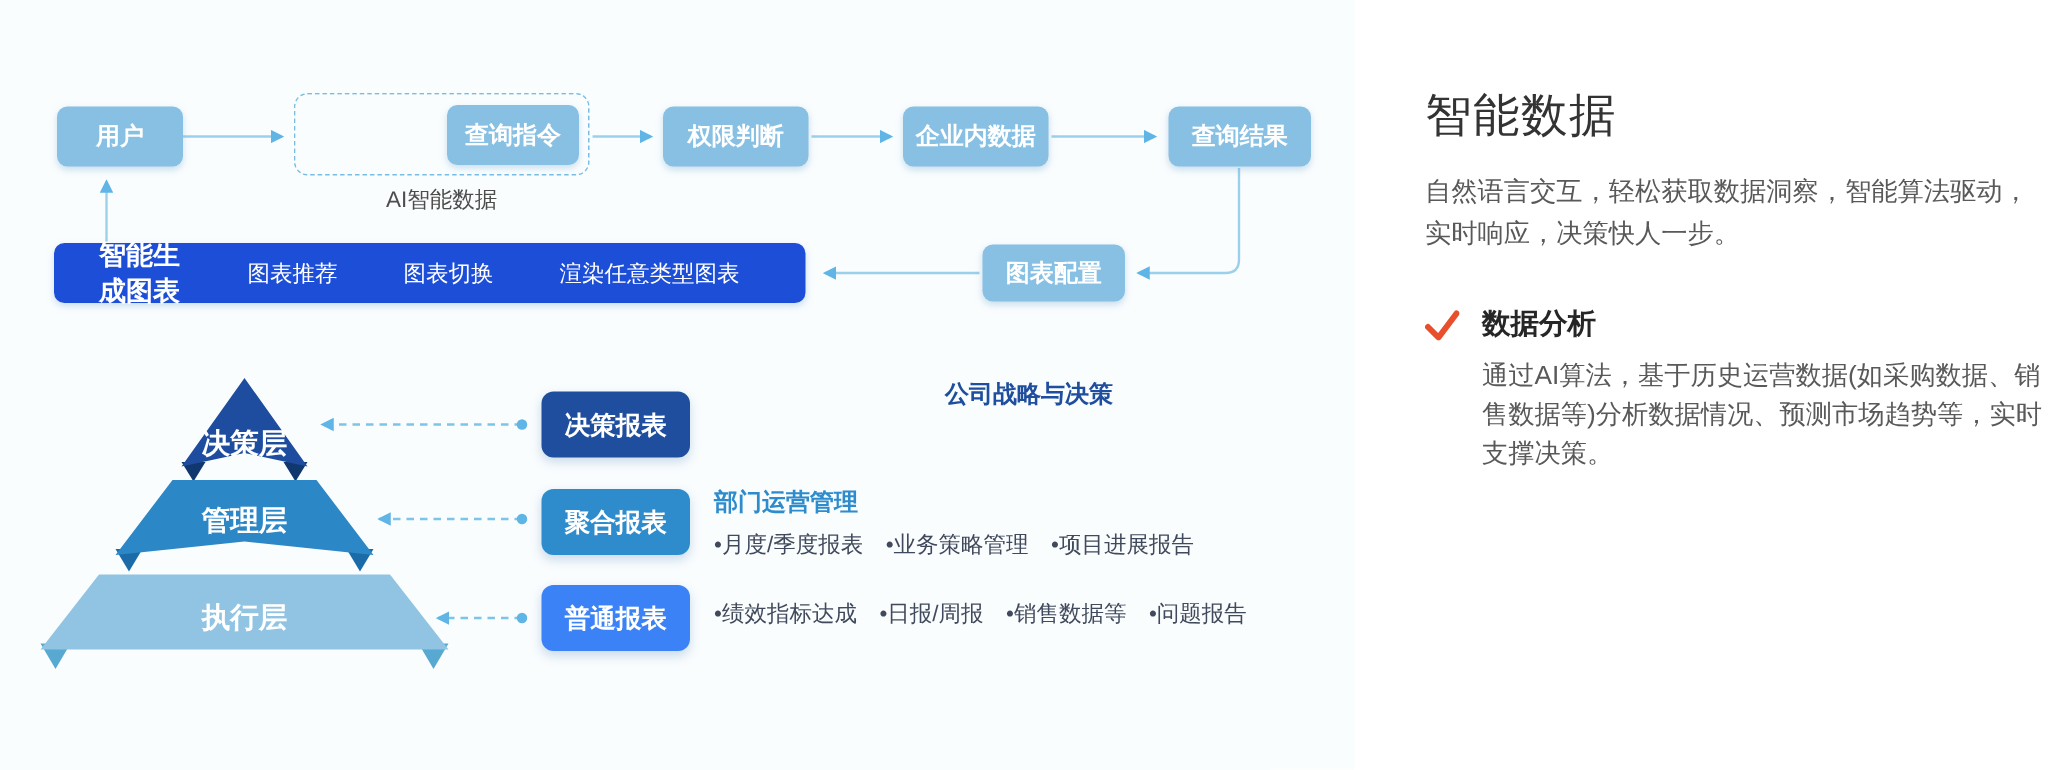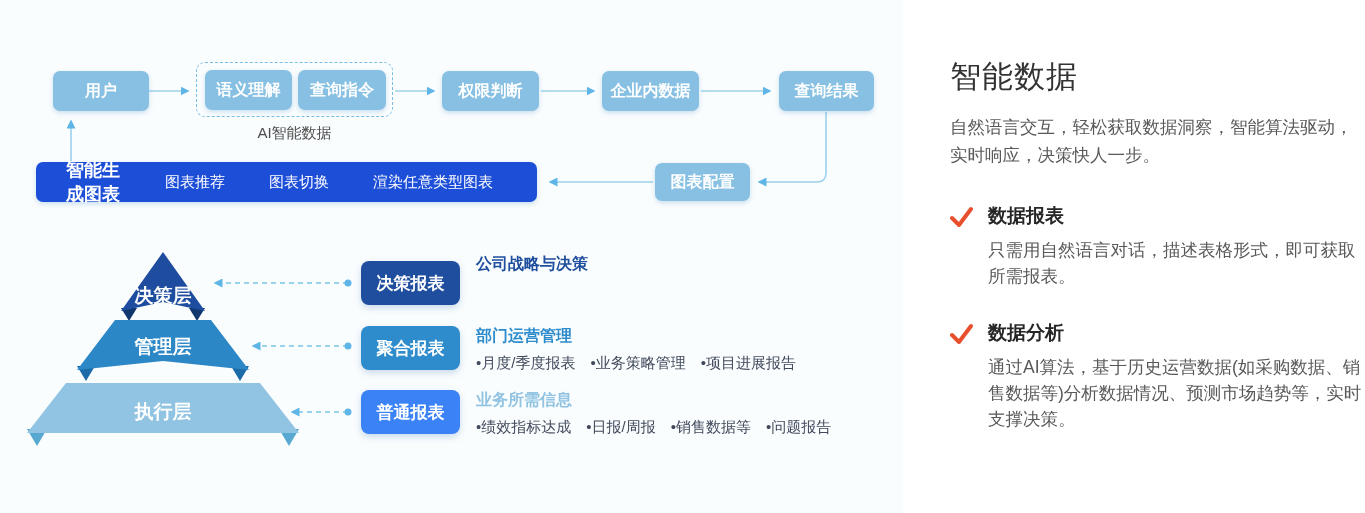--- a/index.html
+++ b/index.html
@@ -96,72 +96,61 @@
         <polygon points="163,252 205,311 163,302 121,311" fill="#1e4da0"></polygon>
         <polygon points="115,320 211,320 249,370 163,361 77,370" fill="#2c87c6"></polygon>
         <polygon points="66,383 260,383 299,433 27,433" fill="#90c4e2"></polygon>
 
         <text x="163" y="302" text-anchor="middle" font-size="19" font-weight="bold" fill="#ffffff">决策层</text>
         <text x="163" y="353" text-anchor="middle" font-size="19" font-weight="bold" fill="#ffffff">管理层</text>
         <text x="163" y="418" text-anchor="middle" font-size="19" font-weight="bold" fill="#ffffff">执行层</text>
       </g>
     </svg>
 
-    <div class="fbox" style="left:53px; top:71px; width:96px;">用户</div>
+    <div class="fbox" style="left:38px; top:71px; width:84px;">用户</div>
 
     <div class="dashed-group">
-      <div class="fbox" style="left:8px; width:87px;">语义理解</div>
       <div class="fbox" style="left:101px; width:88px;">查询指令</div>
     </div>
     <div class="ai-label">AI智能数据</div>
 
     <div class="fbox" style="left:442px; top:71px; width:97px;">权限判断</div>
     <div class="fbox" style="left:602px; top:71px; width:97px;">企业内数据</div>
     <div class="fbox" style="left:779px; top:71px; width:95px;">查询结果</div>
 
     <div class="gen-box">
       <span class="gen-title">智能生成图表</span>
       <span class="gen-feature">图表推荐</span>
       <span class="gen-feature">图表切换</span>
       <span class="gen-feature">渲染任意类型图表</span>
     </div>
     <div class="fbox" style="left:655px; top:163px; width:95px; height:38px;">图表配置</div>
 
     <div class="rbtn" style="top: 326px; background: rgb(46, 140, 205);">聚合报表</div>
     <div class="rbtn" style="top: 261px; background: rgb(30, 78, 157);">决策报表</div>
     <div class="rbtn" style="top: 390px; background: #3b82f6;">普通报表</div>
 
-    <div class="rdesc" style="top:255px;">
+    <div class="rdesc" style="top:255px;text-align:center;">
       <div class="rtitle" style="color: rgb(30, 78, 157);">公司战略与决策</div>
     </div>
     <div class="rdesc" style="top:327px;">
       <div class="rtitle" style="color: rgb(46, 140, 205);">部门运营管理</div>
       <div class="rbullets">•月度/季度报表  •业务策略管理  •项目进展报告</div>
     </div>
     <div class="rdesc" style="top:391px;">
-      <div class="rtitle" style="color: rgb(143, 195, 225);">业务所需信息</div>
       <div class="rbullets">•绩效指标达成  •日报/周报  •销售数据等  •问题报告</div>
     </div>
 
   </section>
 
   <section class="panel">
     <h1 class="panel-title">智能数据</h1>
     <p class="panel-intro">自然语言交互，轻松获取数据洞察，智能算法驱动，实时响应，决策快人一步。</p>
 
     <div class="features">
-      <div class="feature">
-        <div class="feature-head">
-          <svg class="check" width="23" height="21" viewBox="0 0 23 21">
-            <polyline points="2,12 9,19 21,3" fill="none" stroke="#e8502d" stroke-width="4" stroke-linecap="round" stroke-linejoin="round"></polyline>
-          </svg>
-          <span class="feature-title">数据报表</span>
-        </div>
-        <p class="feature-body">只需用自然语言对话，描述表格形式，即可获取所需报表。</p>
-      </div>
 
       <div class="feature">
         <div class="feature-head">
           <svg class="check" width="23" height="21" viewBox="0 0 23 21">
             <polyline points="2,12 9,19 21,3" fill="none" stroke="#e8502d" stroke-width="4" stroke-linecap="round" stroke-linejoin="round"></polyline>
           </svg>
           <span class="feature-title">数据分析</span>
         </div>
         <p class="feature-body">通过AI算法，基于历史运营数据(如采购数据、销售数据等)分析数据情况、预测市场趋势等，实时支撑决策。</p>
       </div>

